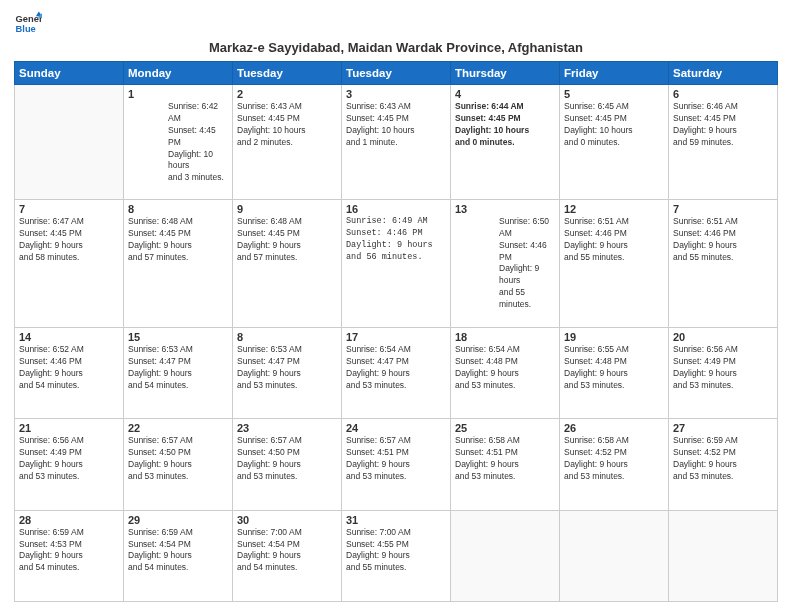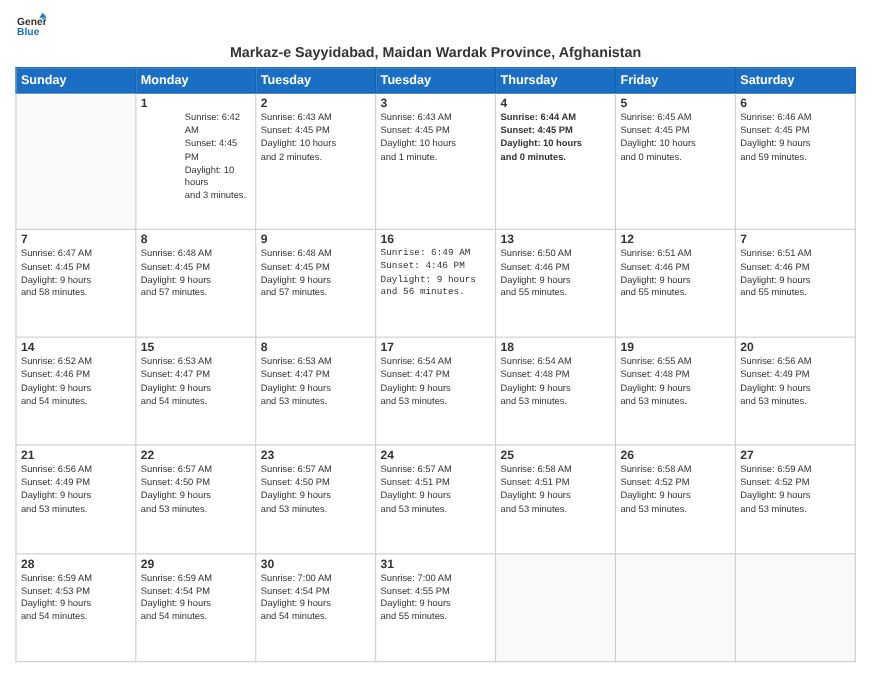--- a/index.html
+++ b/index.html
@@ -192,21 +192,21 @@
             </td>
             <td>
               <div class="day-num">16</div>
               <div class="day-info" style="white-space: pre-line; font-family: Liberation Mono, monospace;">Sunrise: 6:49 AM
 Sunset: 4:46 PM
 Daylight: 9 hours
 and 56 minutes.</div>
             </td>
             <td>
               <div class="day-num">13</div>
-              <div class="day-info" style="white-space: pre-line;">Sunrise: 6:50 AM
+              <div class="day-info" style="white-space: pre-line; margin-left: 44px;">Sunrise: 6:50 AM
 Sunset: 4:46 PM
 Daylight: 9 hours
 and 55 minutes.</div>
             </td>
             <td>
               <div class="day-num">12</div>
               <div class="day-info" style="white-space: pre-line;">Sunrise: 6:51 AM
 Sunset: 4:46 PM
 Daylight: 9 hours
 and 55 minutes.</div>

